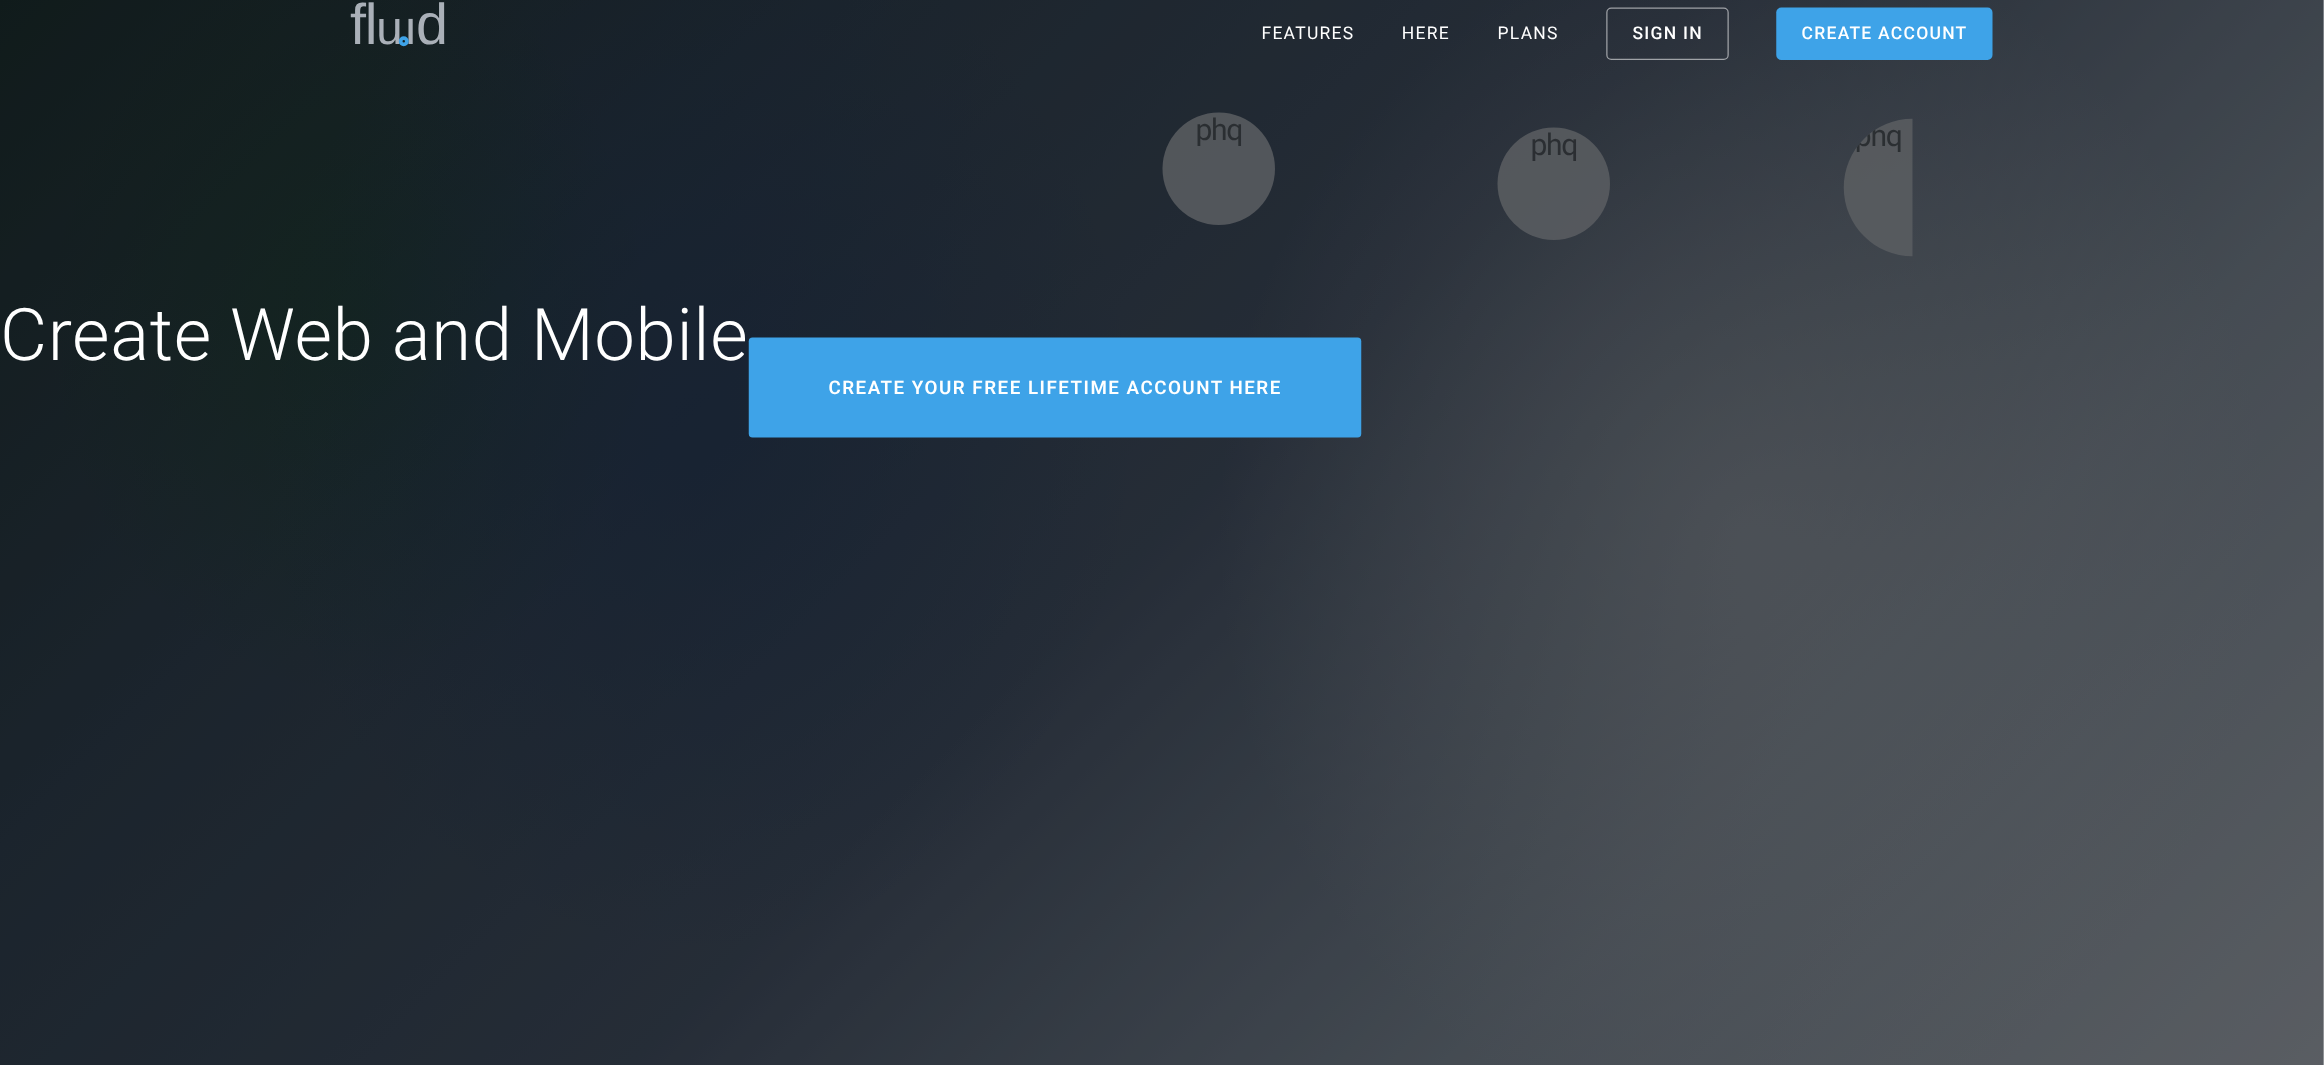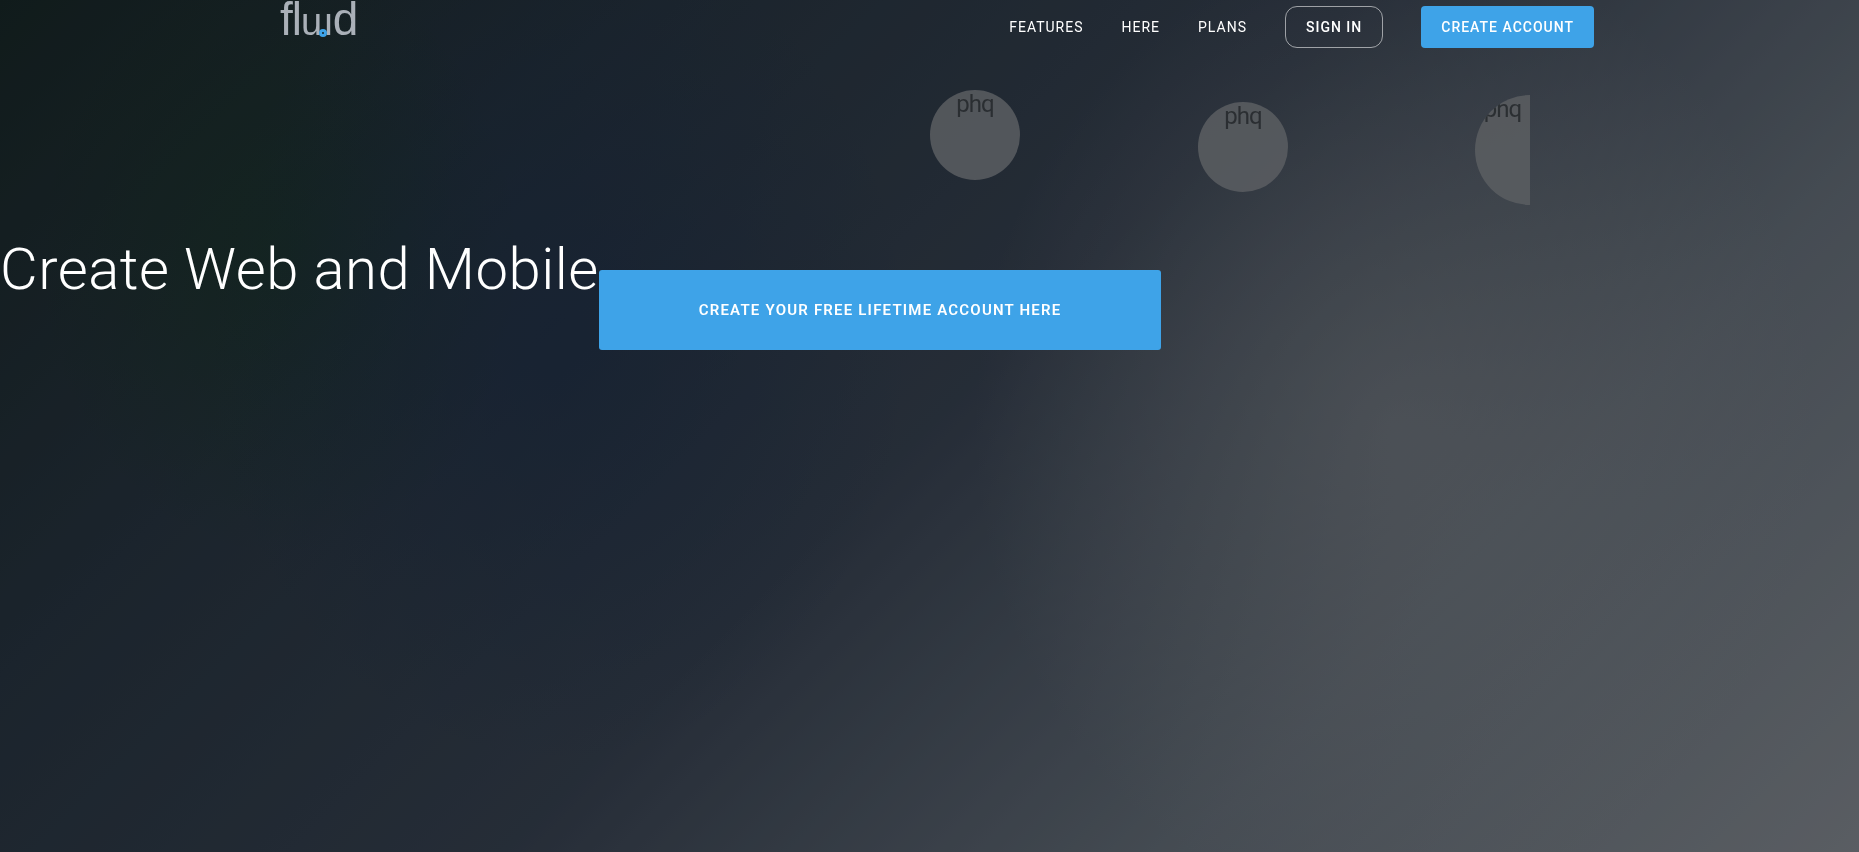--- a/index.html
+++ b/index.html
@@ -131,21 +131,21 @@
       background: transparent;
       border: 1px solid rgba(255, 255, 255, 0.55);
     }
 
     .btn-primary {
       color: #ffffff;
       background: #3ea3e8;
       border: none;
     }
 
-    .nav .btn-outline { padding: 0 20px; border-radius: 12px; }
+    .nav .btn-outline { padding: 0 20px; }
     .nav .btn-primary { padding: 0 20px; }
 
     .hero-content {
       position: relative;
       z-index: 5;
       display: flex;
       align-items: center;
       margin-top: 138px;
       text-align: center;
     }
@@ -155,21 +155,21 @@
       font-size: 58px;
       font-weight: 300;
       line-height: 1.5;
       letter-spacing: 0.5px;
       max-width: 900px;
     }
 
     .hero-cta {
       margin-top: 82px;
       height: 80px;
-      padding: 0 100px;
+      padding: 0 64px;
       font-size: 15px;
       letter-spacing: 1.2px;
       font-weight: 600;
       border-radius: 3px;
     }
   </style>
 </head>
 <body>
 
 <div class="hero">

